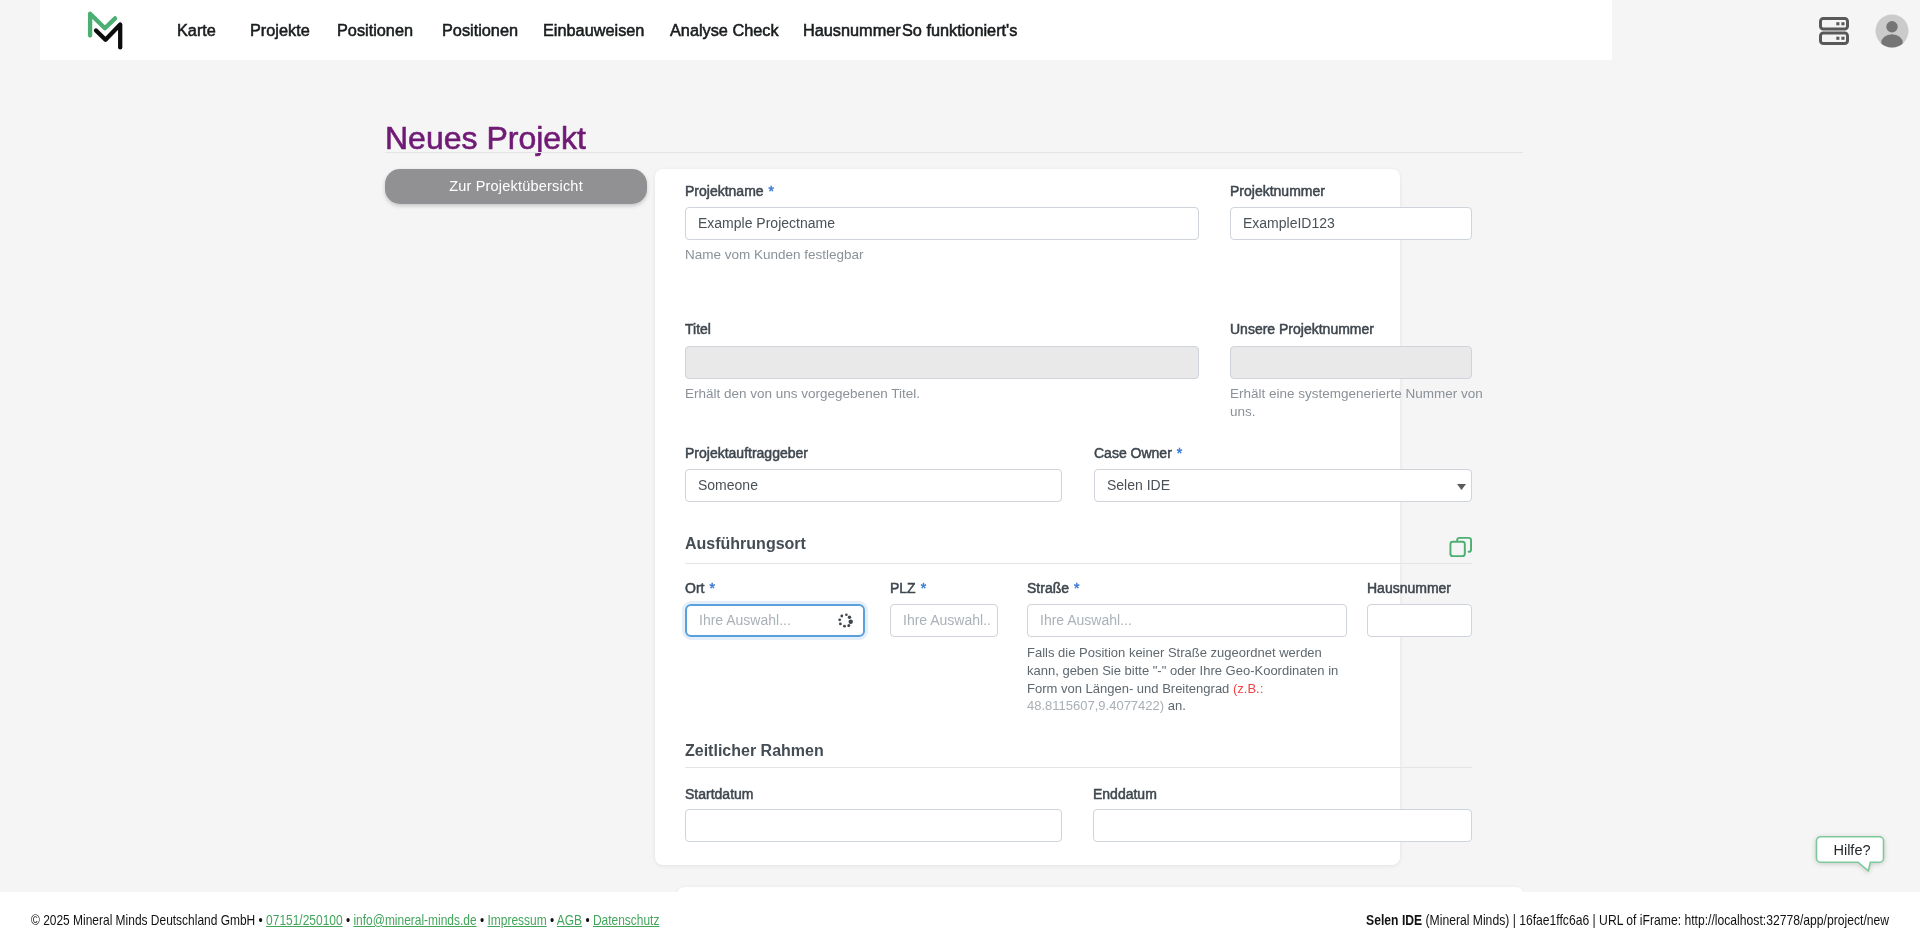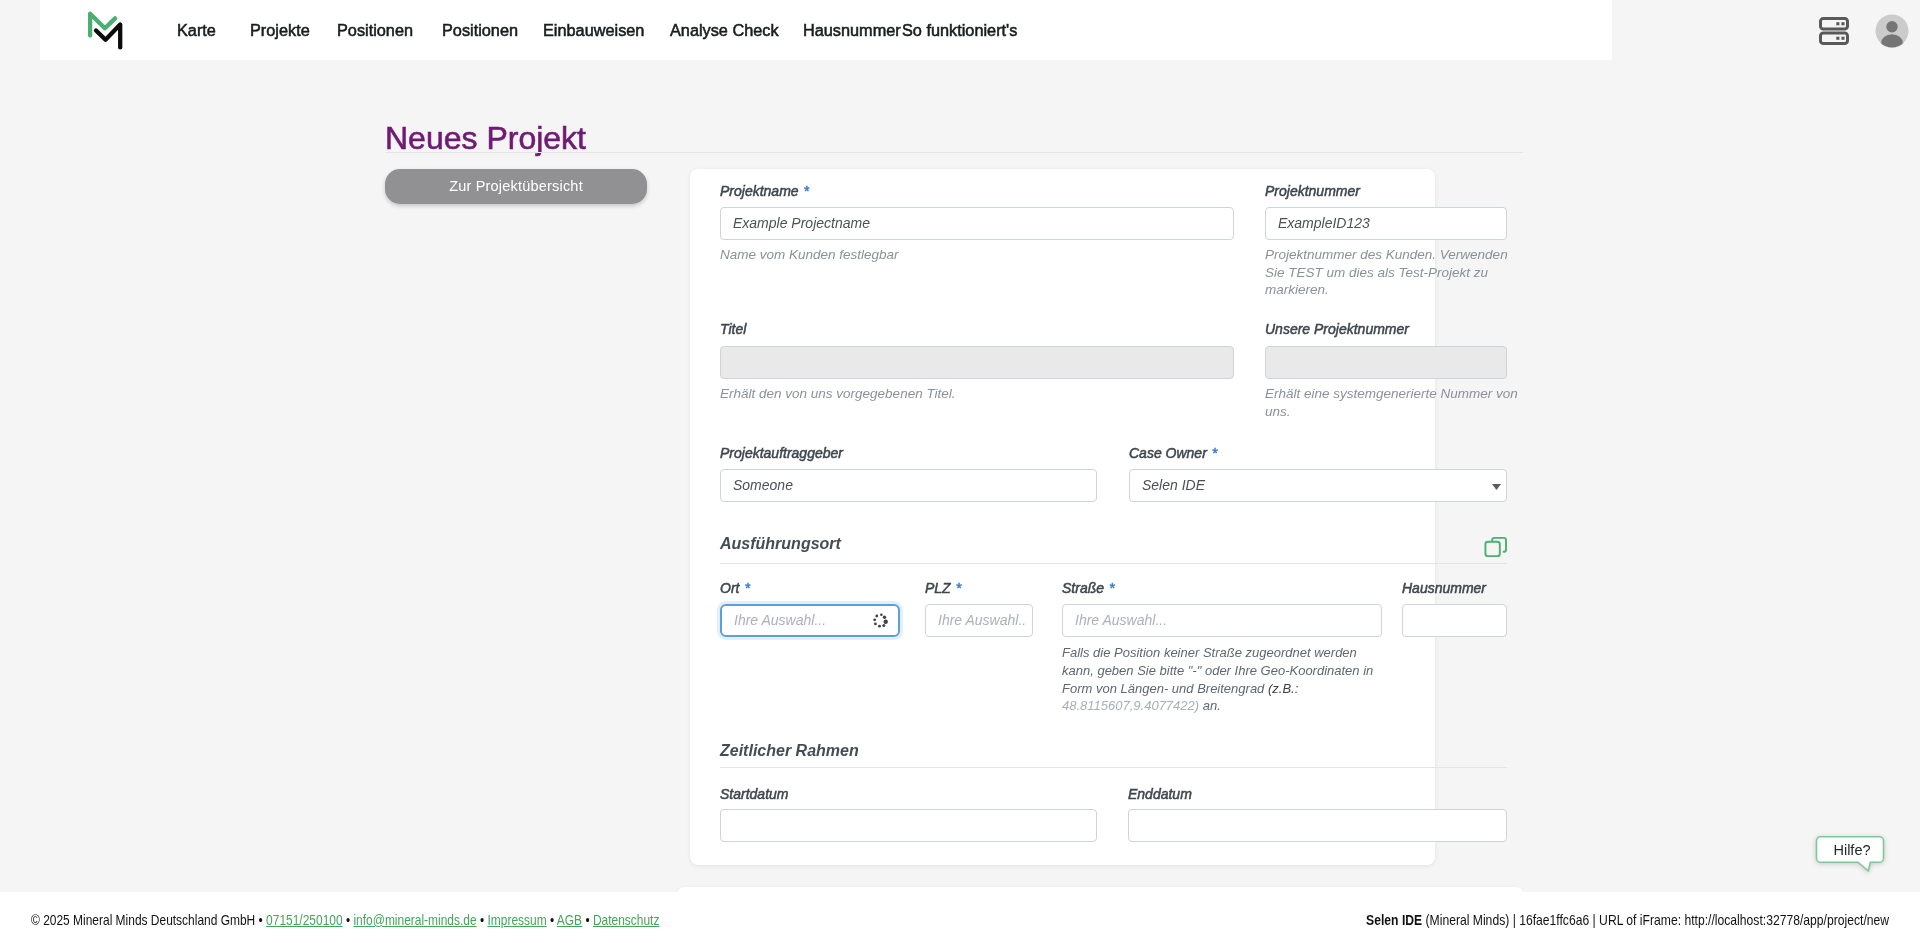--- a/index.html
+++ b/index.html
@@ -14,22 +14,22 @@
 
   
   .h1 { position:absolute; left:385px; top:120px; font-size:32px; color:#701a75; -webkit-text-stroke:0.6px; }
   .hr-top { position:absolute; left:385px; top:152px; width:1138px; height:1px; background:#e2e4e6; }
 
   
   .btn-back { position:absolute; left:385px; top:169px; width:262px; height:35px; background:#919193; border-radius:15px;
     color:#fff; font-size:14.5px; text-align:center; line-height:35px; box-shadow:0 2px 4px rgba(0,0,0,.2); letter-spacing:0.2px; }
 
   
-  .card { position:absolute; left:690px; top:169px; width:745px; height:696px; background:#fff; border-radius:8px;
-    box-shadow:0 1px 4px rgba(0,0,0,.08);font-style:italic; }
+  .card { position:absolute; left:655px; top:169px; width:745px; height:696px; background:#fff; border-radius:8px;
+    box-shadow:0 1px 4px rgba(0,0,0,.08); }
   .card2 { position:absolute; left:677px; top:887px; width:847px; height:40px; background:#fff; border-radius:8px 8px 0 0;
     box-shadow:0 1px 4px rgba(0,0,0,.08); }
 
   .lbl { position:absolute; font-size:14px; color:#3e464e; -webkit-text-stroke:0.5px; }
   .req { color:#3a7bd5; margin-left:5px; }
   .inp { position:absolute; background:#fff; border:1px solid #ced4da; border-radius:4px; height:33px;
     font-size:14px; color:#4a5157; padding:0 12px; line-height:31px; white-space:nowrap; overflow:hidden; }
   .inp.dis { background:#e9e9e9; }
   .help { position:absolute; font-size:13.5px; color:#8b9198; line-height:17.5px; }
   .sect { position:absolute; font-size:16px; font-weight:bold; color:#444c54; }
@@ -88,21 +88,20 @@
 <div class="h1">Neues Projekt</div>
 <div class="hr-top"></div>
 <div class="btn-back">Zur Projektübersicht</div>
 
 <div class="card">
   <span class="lbl" style="left:30px;top:14px">Projektname<span class="req">*</span></span>
   <div class="inp" style="left:30px;top:38px;width:514px">Example Projectname</div>
   <span class="lbl" style="left:575px;top:14px">Projektnummer</span>
   <div class="inp" style="left:575px;top:38px;width:242px">ExampleID123</div>
   <div class="help" style="left:30px;top:77px">Name vom Kunden festlegbar</div>
-  <div class="help" style="left:575px;top:77px;width:246px">Projektnummer des Kunden. Verwenden Sie TEST um dies als Test-Projekt zu markieren.</div>
 
   <span class="lbl" style="left:30px;top:152px">Titel</span>
   <div class="inp dis" style="left:30px;top:177px;width:514px"></div>
   <div class="help" style="left:30px;top:216px">Erhält den von uns vorgegebenen Titel.</div>
   <span class="lbl" style="left:575px;top:152px">Unsere Projektnummer</span>
   <div class="inp dis" style="left:575px;top:177px;width:242px"></div>
   <div class="help" style="left:575px;top:216px;width:260px">Erhält eine systemgenerierte Nummer von uns.</div>
 
   <span class="lbl" style="left:30px;top:276px">Projektauftraggeber</span>
   <div class="inp" style="left:30px;top:300px;width:377px">Someone</div>
@@ -136,21 +135,21 @@
         <circle cx="3.4" cy="11.9" r="1.4"></circle>
         <circle cx="2.7" cy="7.8" r="1.4"></circle>
         <circle cx="4.8" cy="4.0" r="1.4"></circle>
       </g>
     </svg>
   </div>
   <div class="inp" style="left:235px;top:435px;width:108px"><span class="ph">Ihre Auswahl..</span></div>
   <div class="inp" style="left:372px;top:435px;width:320px"><span class="ph">Ihre Auswahl...</span></div>
   <div class="inp" style="left:712px;top:435px;width:105px"></div>
 
-  <div class="help" style="left:372px;top:475px;width:330px;color:#5f686f;line-height:17.8px;font-size:13px">Falls die Position keiner Straße zugeordnet werden<br>kann, geben Sie bitte "-" oder Ihre Geo-Koordinaten in<br>Form von Längen- und Breitengrad <span style="color:#404040">(z.B.:</span><br><span style="color:#a8afb5">48.8115607,9.4077422)</span> an.</div>
+  <div class="help" style="left:372px;top:475px;width:330px;color:#5f686f;line-height:17.8px;font-size:13px">Falls die Position keiner Straße zugeordnet werden<br>kann, geben Sie bitte "-" oder Ihre Geo-Koordinaten in<br>Form von Längen- und Breitengrad <span style="color:#ef4444">(z.B.:</span><br><span style="color:#a8afb5">48.8115607,9.4077422)</span> an.</div>
 
   <span class="sect" style="left:30px;top:573px">Zeitlicher Rahmen</span>
   <div class="hr" style="top:598px"></div>
   <span class="lbl" style="left:30px;top:617px">Startdatum</span>
   <span class="lbl" style="left:438px;top:617px">Enddatum</span>
   <div class="inp" style="left:30px;top:640px;width:377px"></div>
   <div class="inp" style="left:438px;top:640px;width:379px"></div>
 </div>
 
 <svg width="80" height="44" viewBox="0 0 80 44" style="position:absolute;left:1810px;top:834px;z-index:40;filter:drop-shadow(0 1px 2.5px rgba(0,0,0,.18))">

